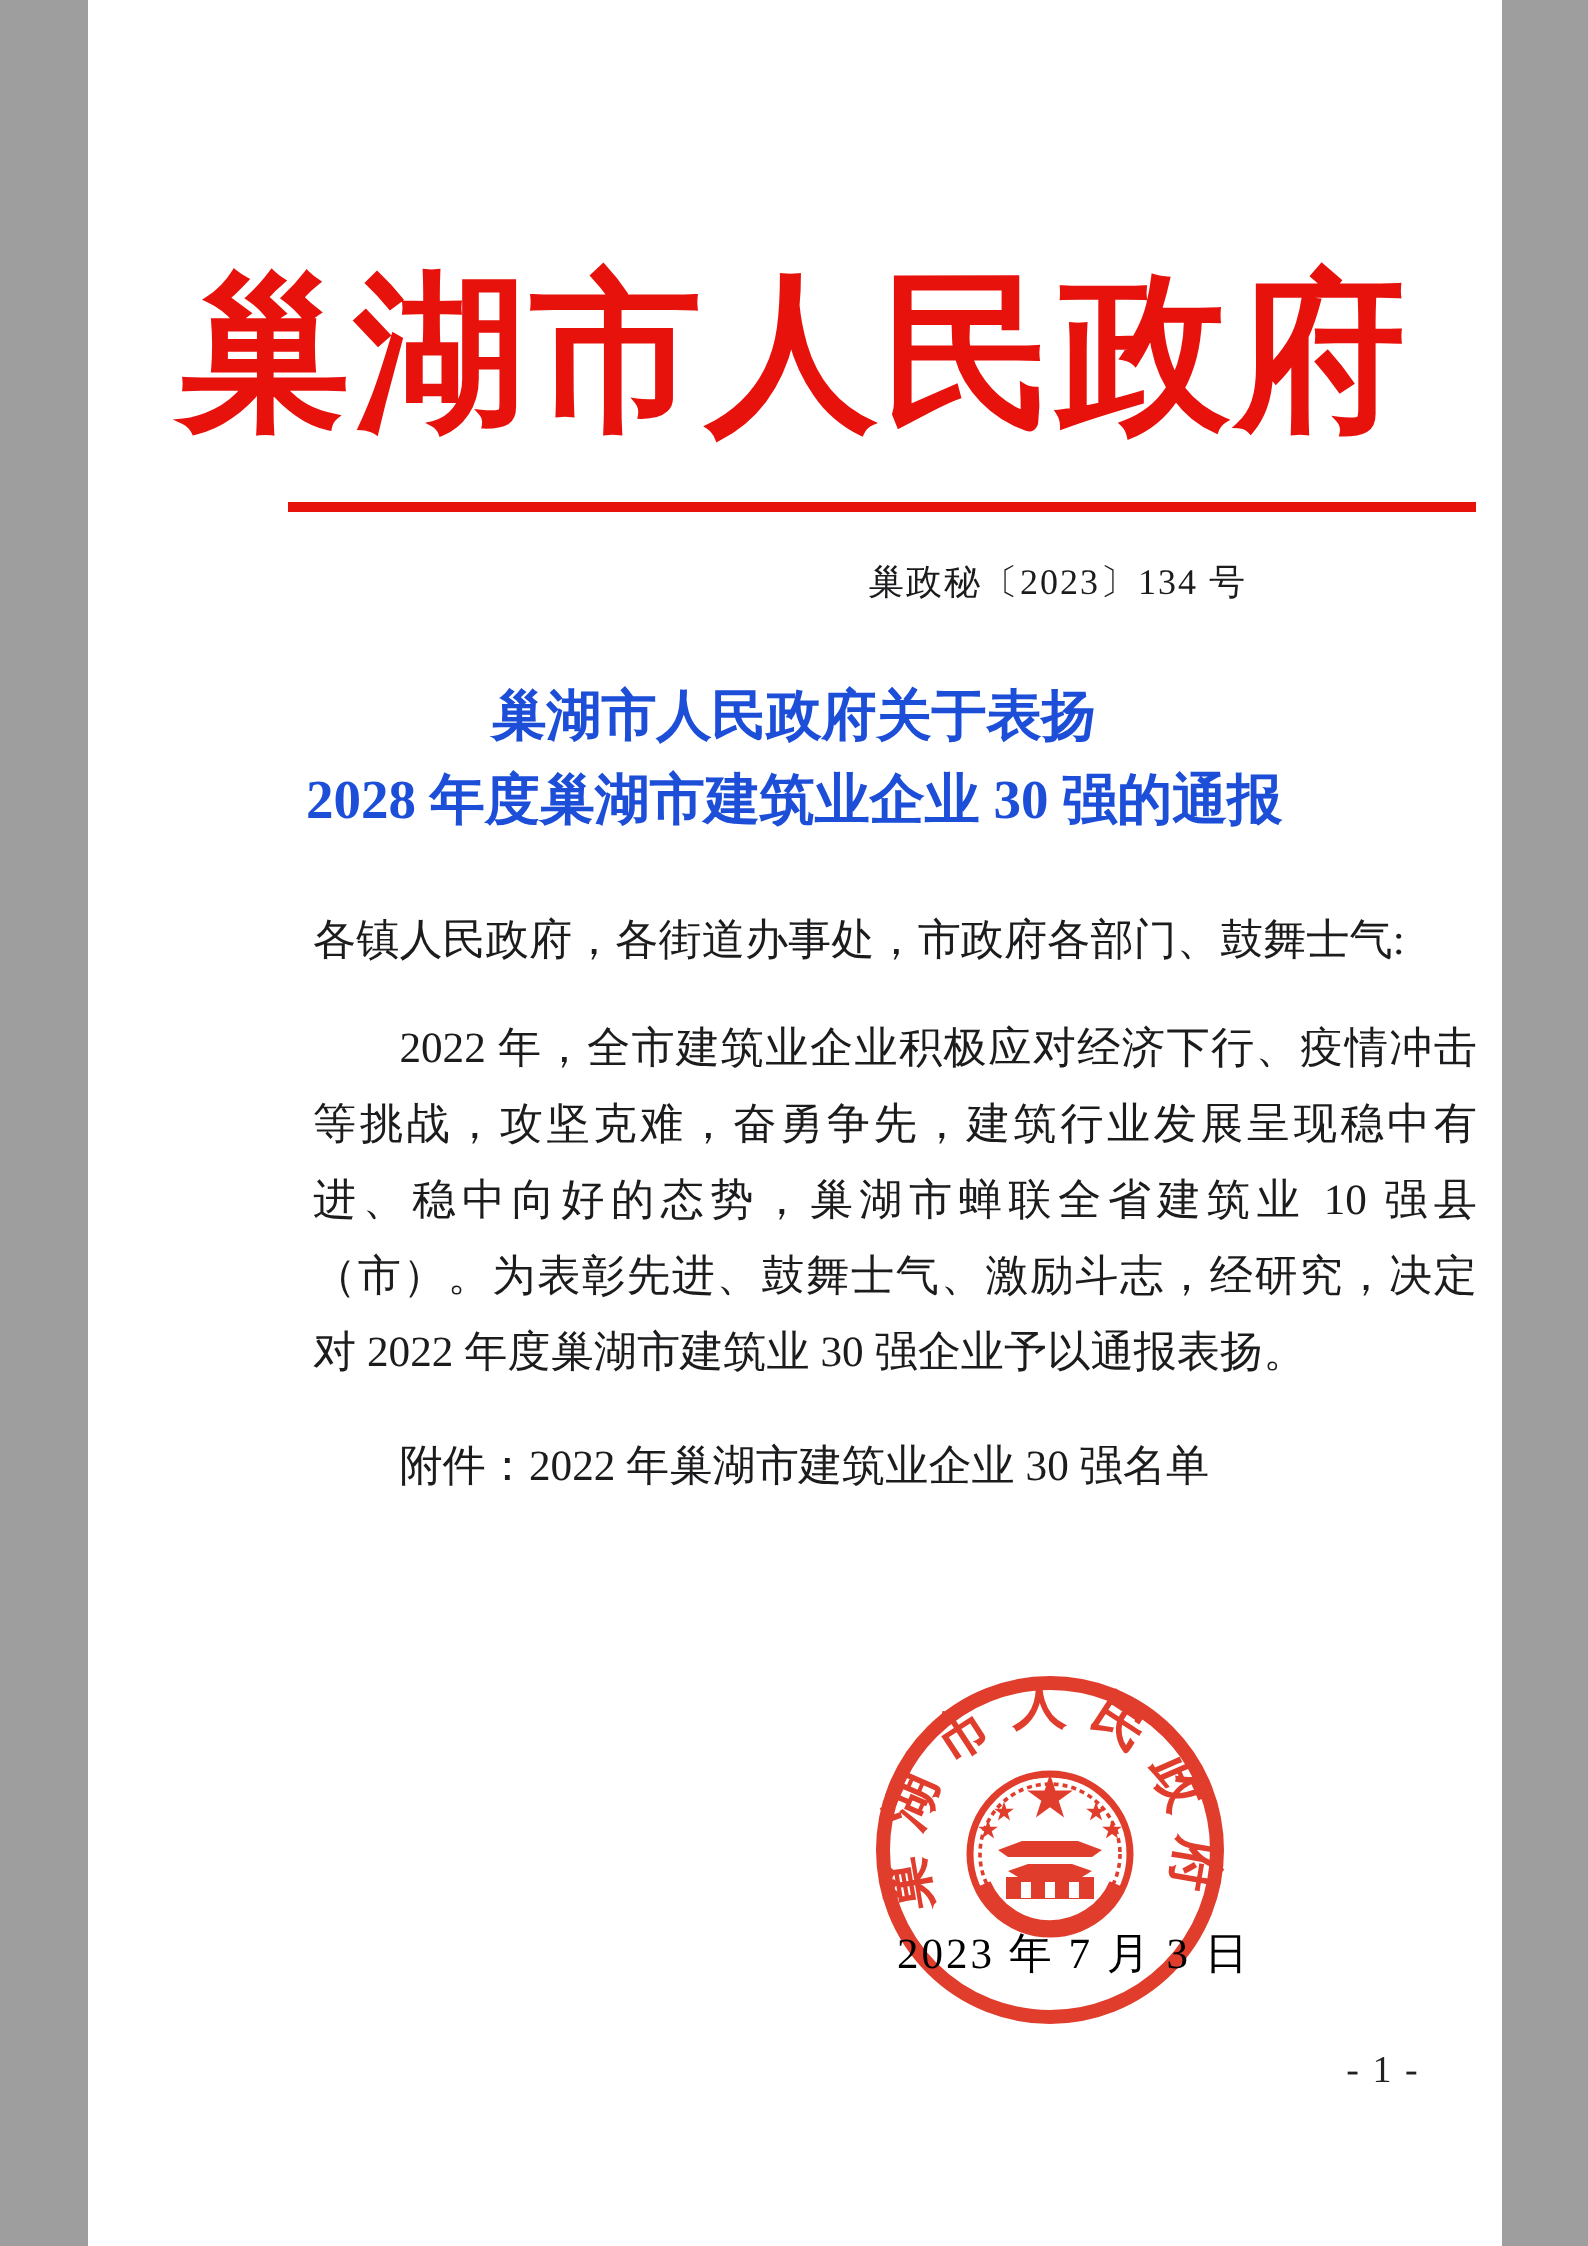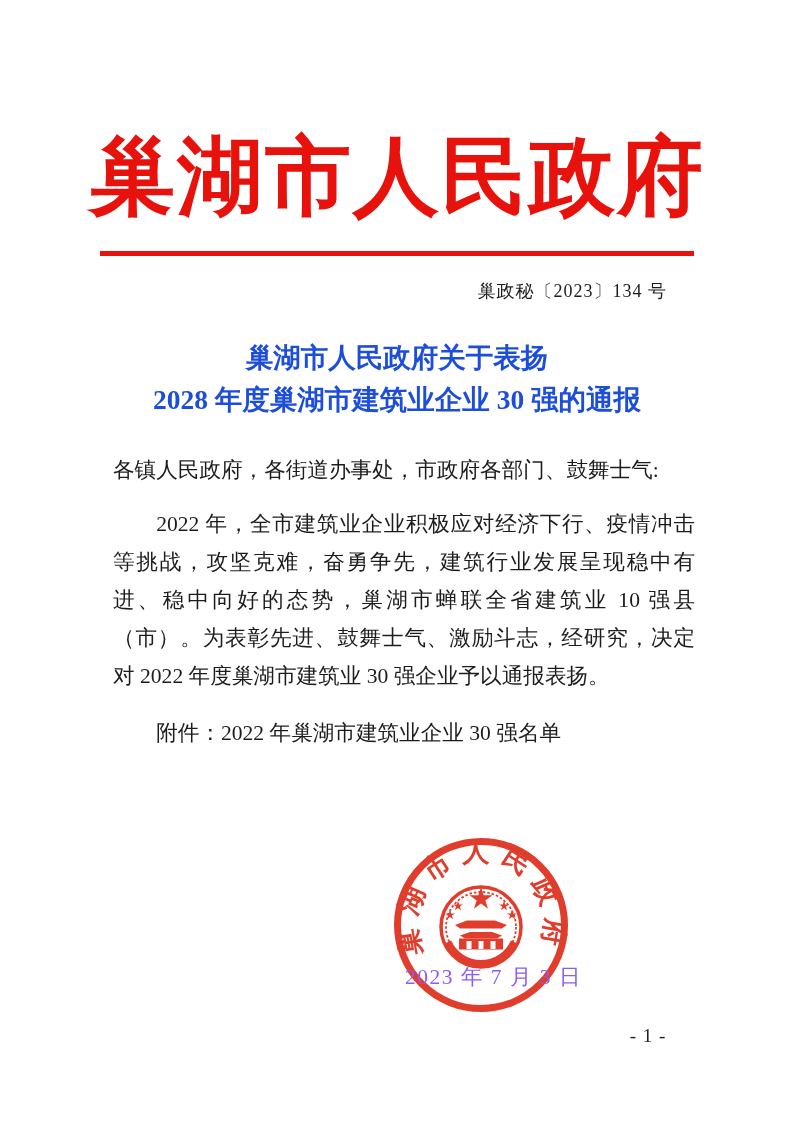--- a/index.html
+++ b/index.html
@@ -4,21 +4,21 @@
 <style>
   :root {
     --header-red: #e8120d;
     --seal-red: #de2f1e;
     --body-text: #1c1c1e;
   }
   * { margin: 0; padding: 0; box-sizing: border-box; }
   html, body { background: #9e9e9e; }
   .page {
     position: relative;
-    width: 794px;
+    width: 707px;
     height: 1123px;
     margin: 0 auto;
     background: #ffffff;
     overflow: hidden;
     font-family: "Liberation Serif", "DejaVu Serif", serif;
     color: var(--body-text);
   }
   .org-name {
     position: absolute;
     top: 130px; left: 0; right: 0;
@@ -74,21 +74,21 @@
   .seal .s-stroke { stroke: var(--seal-red); fill: none; }
   .seal .s-fill { fill: var(--seal-red); }
   .seal .s-text { fill: var(--seal-red); font-family: "Liberation Serif", "DejaVu Serif", serif; font-weight: bold; font-size: 27px; letter-spacing: 10px; }
   .sign-date {
     position: absolute;
     left: 405px; top: 962px;
     font-size: 21.5px;
     letter-spacing: 1.5px;
     white-space: nowrap;
     z-index: 2;
-    color: #8b5cf6;
+    color: #000000;
   }
   .page-number {
     position: absolute;
     left: 617px; top: 1025px;
     width: 62px;
     text-align: center;
     font-size: 19px;
     letter-spacing: 1px;
     color: #222;
   }

